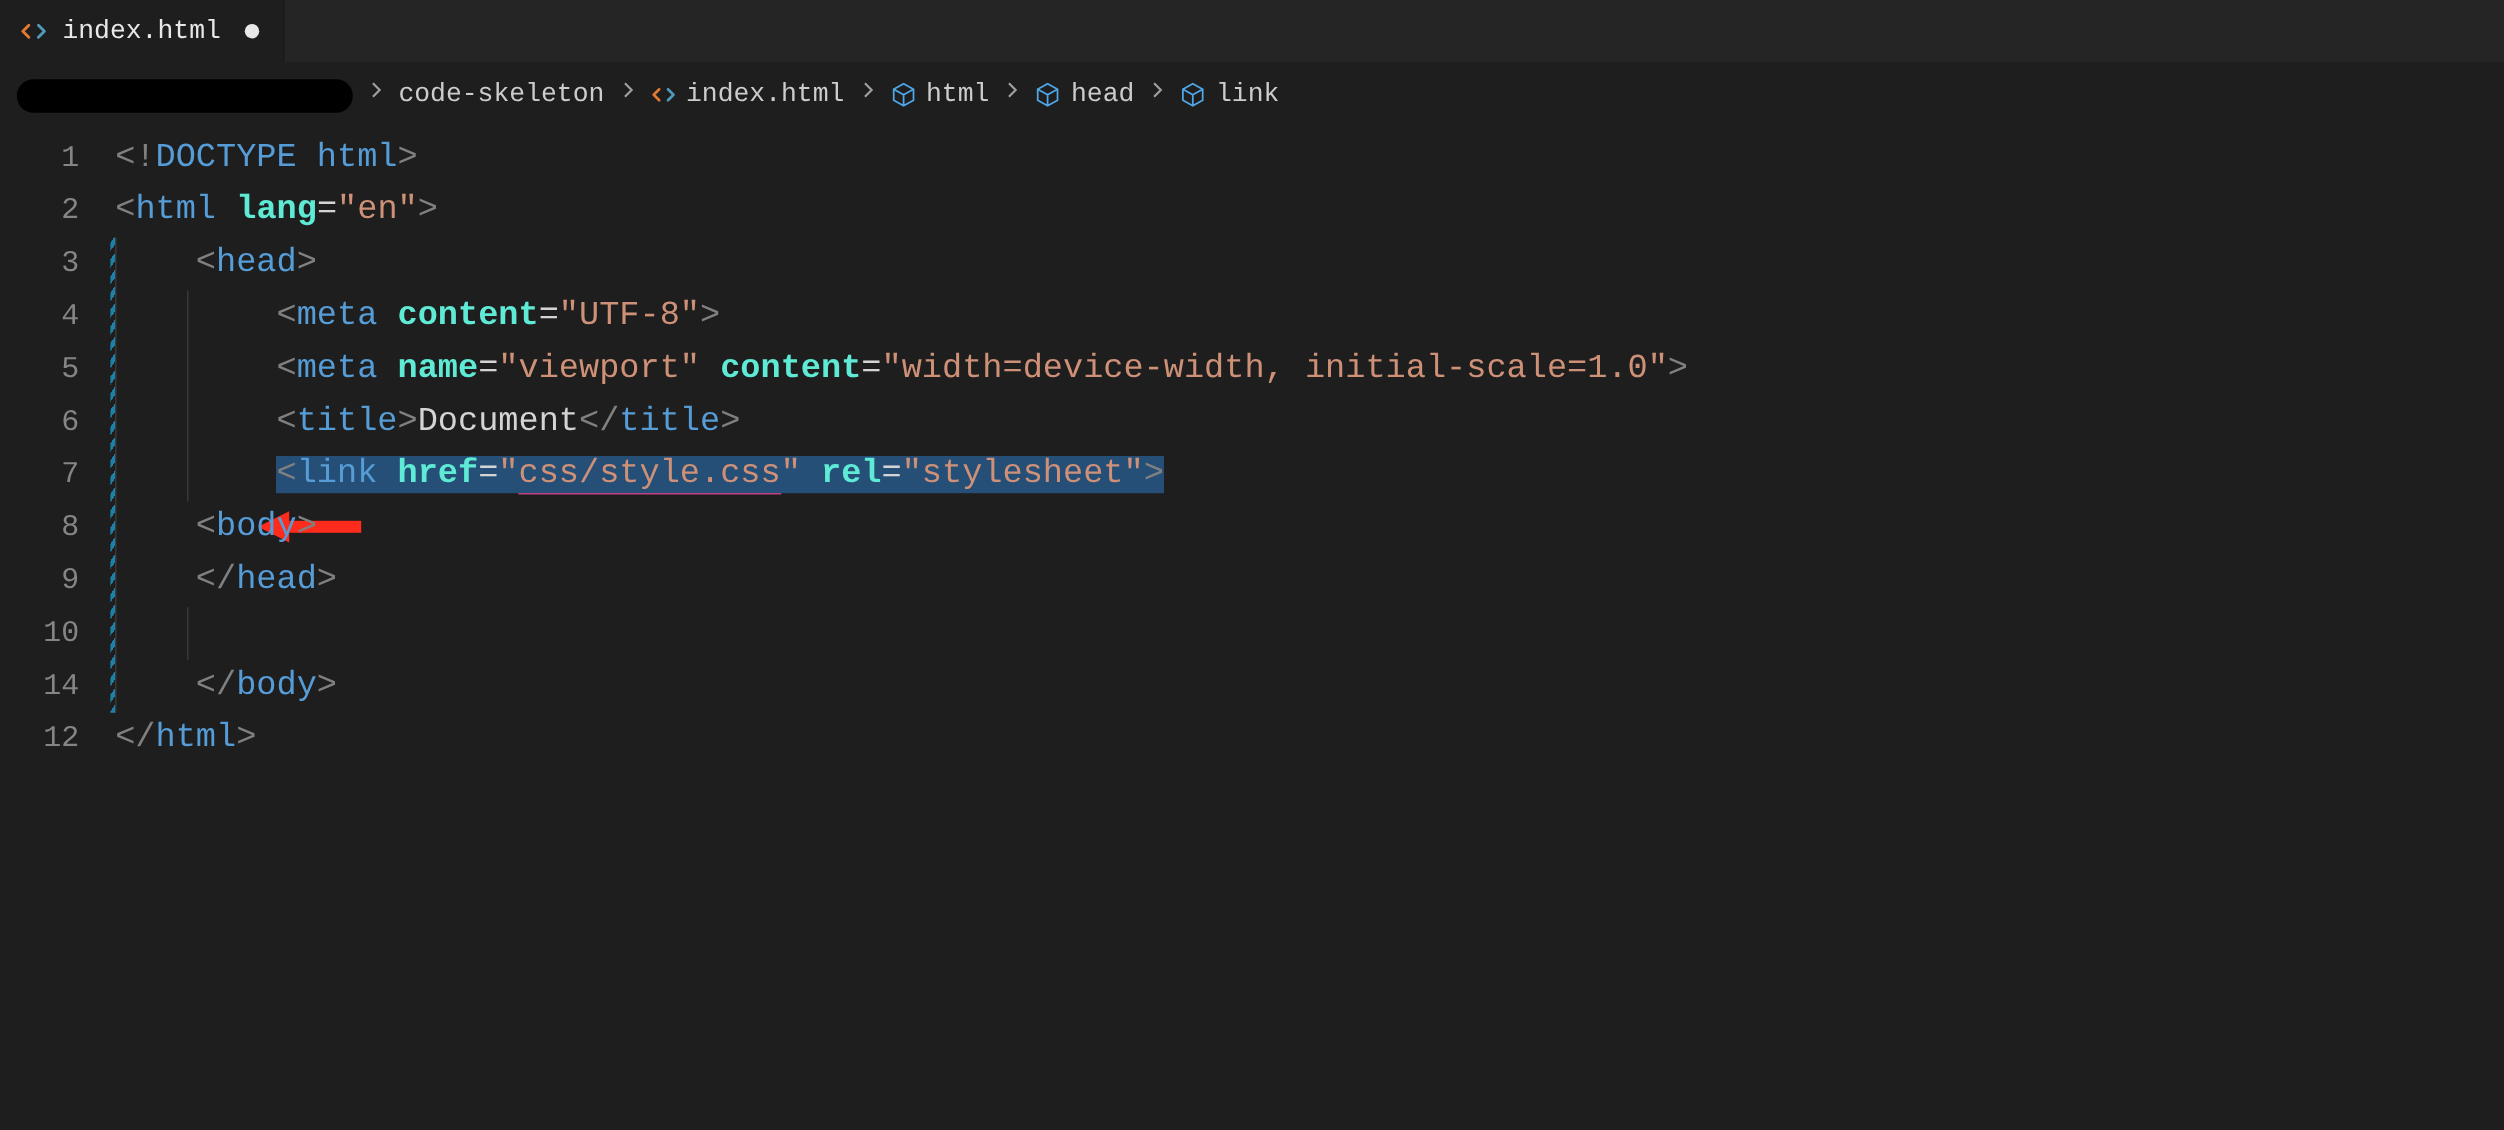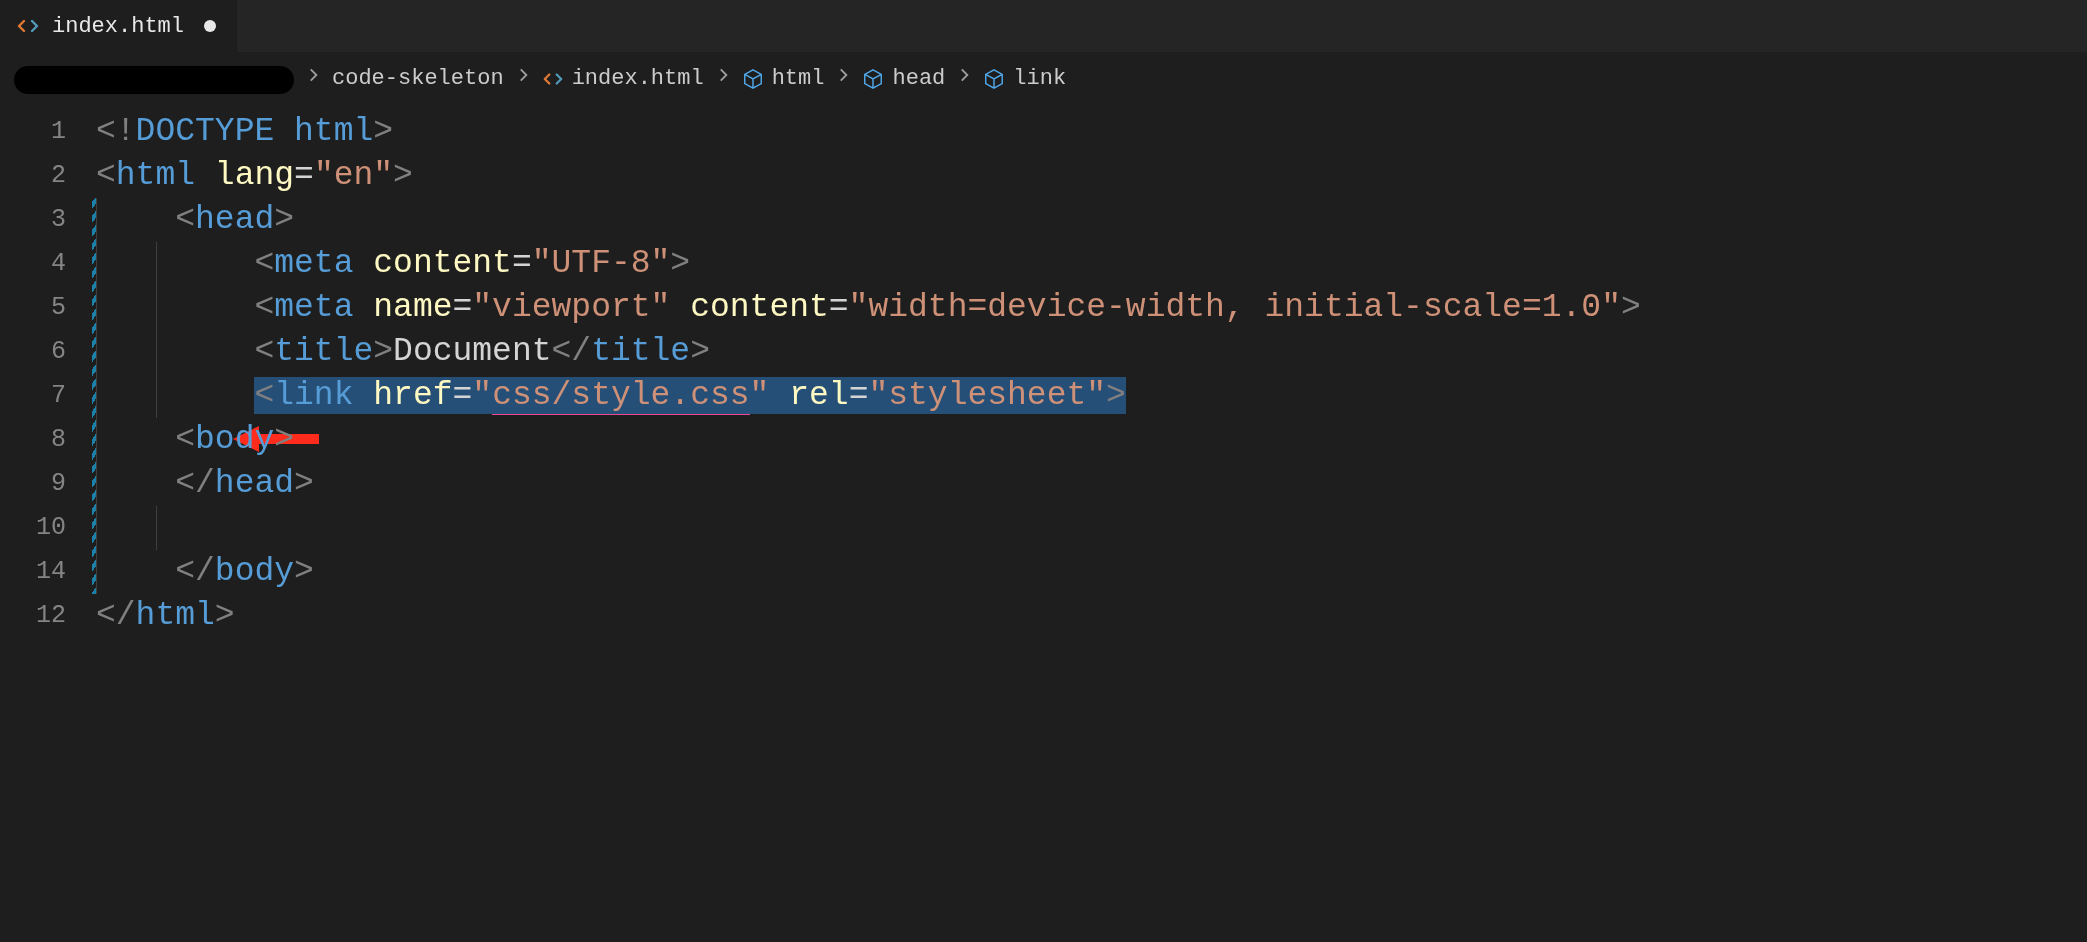--- a/index.html
+++ b/index.html
@@ -55,21 +55,21 @@
     width: 96px;
     text-align: right;
     color: #858585;
     font-size: 25px;
     padding-right: 30px;
     user-select: none;
   }
   .gutter .ln { height: 44px; line-height: 44px; }
   .code {
     position: relative;
-    font-size: 33px;
+    font-size: 28px;
   }
   .code .line {
     height: 44px;
     line-height: 44px;
     white-space: pre;
     position: relative;
   }
   .indent-guide {
     position: absolute;
     top: 0; bottom: 0;
@@ -106,21 +106,21 @@
     border-bottom: 13px solid transparent;
     border-right: 26px solid #ff2b1c;
   }
   .arrow-shaft {
     width: 60px; height: 10px;
     background: #ff2b1c;
   }
   
   .c-gray   { color: #808080; }
   .c-tag    { color: #569cd6; }
-  .c-attr   { color: #fef9c3; }
+  .c-attr   { color: #5eead4; font-weight: bold; }
   .c-str    { color: #ce9178; }
   .c-text   { color: #d4d4d4; }
   .c-doctype{ color: #569cd6; }
   svg { display: block; }
 </style>
 </head>
 <body>
 
 <div class="tab-bar">
   <div class="tab">

